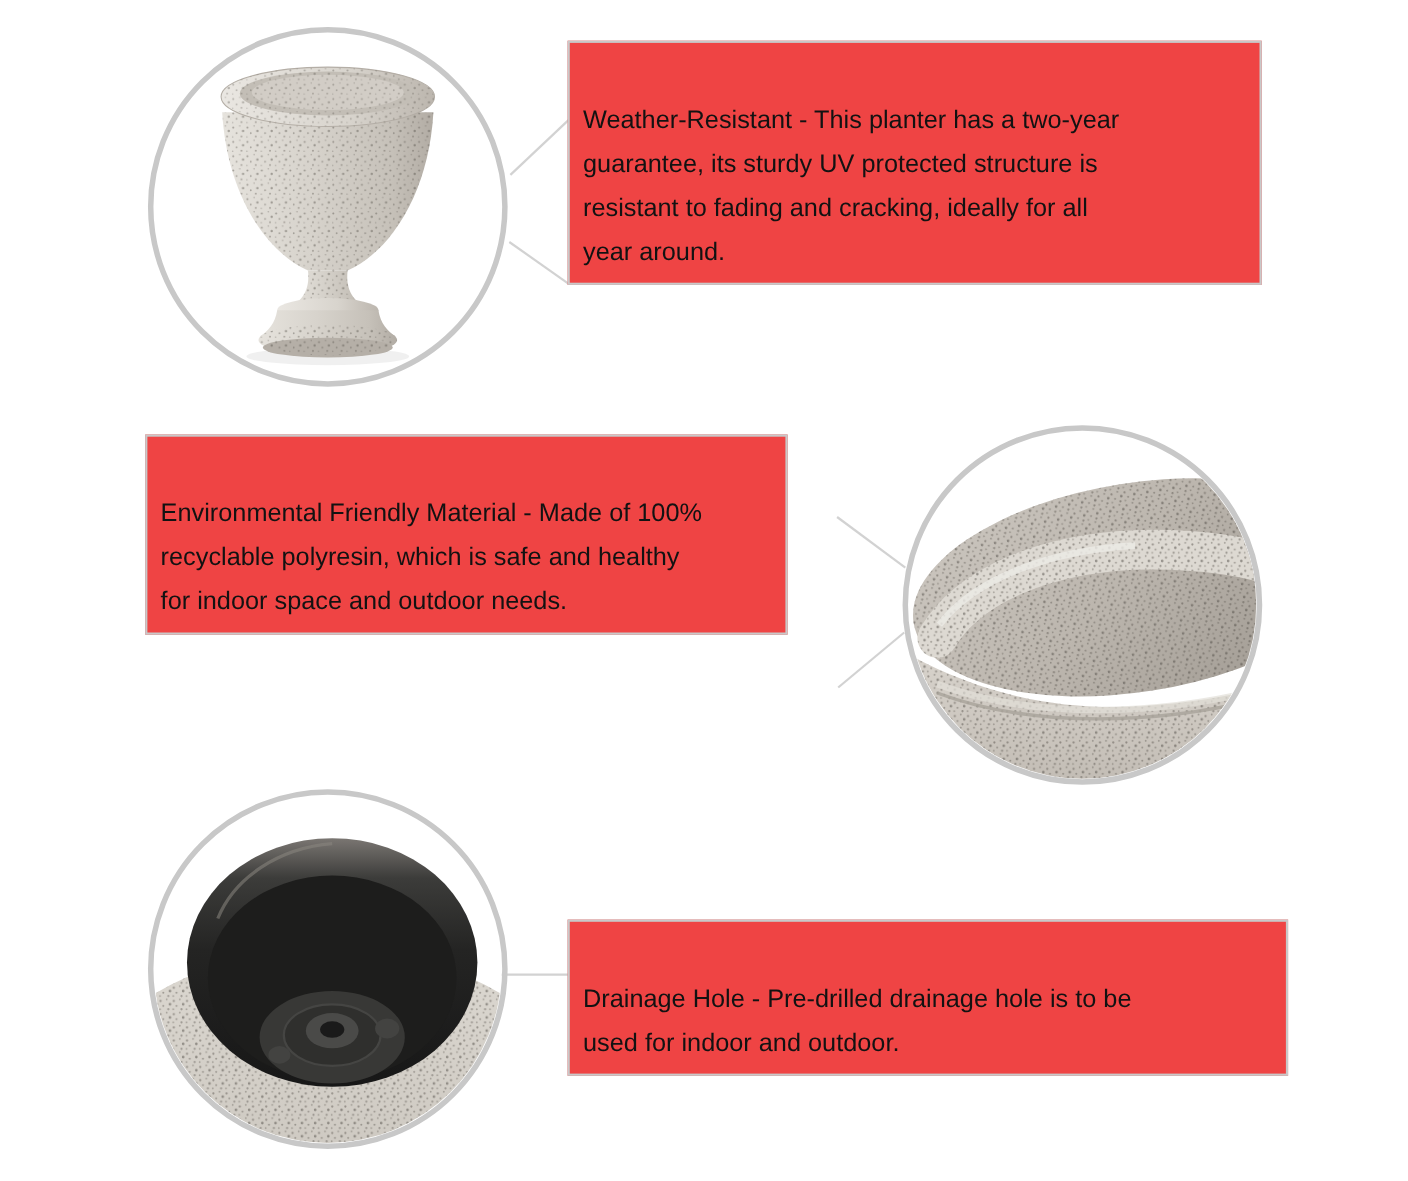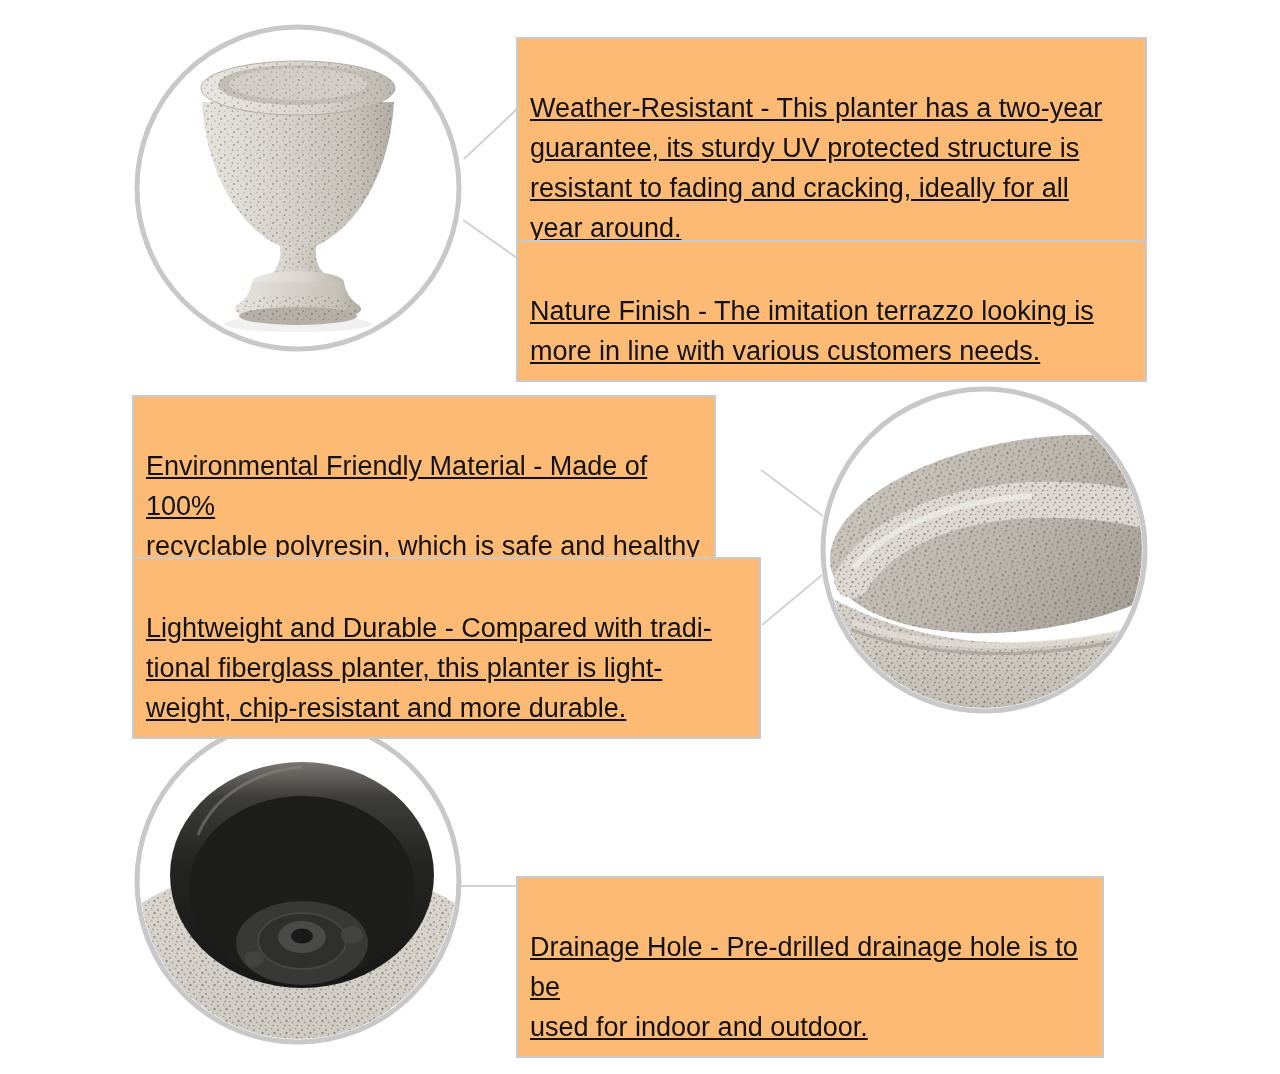--- a/index.html
+++ b/index.html
@@ -1,31 +1,31 @@
 <!DOCTYPE html>
 <html><head>
 <meta charset="utf-8">
 <style>
   html,body{margin:0;padding:0;background:#ffffff;}
   #stage{
     position:relative;width:1280px;height:1074px;background:#ffffff;
     font-family:"Liberation Sans", sans-serif;overflow:hidden;
   }
   .callout{
-    position:absolute;box-sizing:border-box;background:#fdba74;
+    position:absolute;box-sizing:border-box;background:#ef4444;
     border:2px solid #c9c9c9;padding:9px 12px;
-    font-size:27px;line-height:40px;color:#121212;
-    white-space:pre-line;letter-spacing:0;text-decoration:underline;
+    font-size:23px;line-height:40px;color:#121212;
+    white-space:pre-line;letter-spacing:0;
   }
   .callout-text{white-space:pre-line;}
   #callout-weather   {left:516px;top:37px; width:631px;min-height:183px;}
   #callout-finish    {left:516px;top:240px;width:631px;min-height:98px;}
   #callout-material  {left:132px;top:395px;width:584px;min-height:129px;}
   #callout-lightweight{left:132px;top:557px;width:629px;min-height:127px;}
-  #callout-drainage  {left:516px;top:876px;width:588px;min-height:94px;}
+  #callout-drainage  {left:516px;top:836px;width:655px;min-height:94px;}
   .fig{position:absolute;width:332px;height:332px;}
   #fig-urn{left:132px;top:22px;}
   #fig-rim{left:818px;top:384px;}
   #fig-drain{left:132px;top:715px;}
   #connectors{position:absolute;left:0;top:0;width:1280px;height:1074px;pointer-events:none;}
 </style>
 </head>
 <body>
 
 <div id="stage">
@@ -169,35 +169,26 @@
     <circle cx="166" cy="166" r="161" fill="none" stroke="#c8c8c8" stroke-width="5"></circle>
   </svg>
 
   <div class="callout" id="callout-weather">
     <span class="callout-text">Weather-Resistant - This planter has a two-year
 guarantee, its sturdy UV protected structure is
 resistant to fading and cracking, ideally for all
 year around.</span>
   </div>
 
-  <div class="callout" id="callout-finish">
-    <span class="callout-text">Nature Finish - The imitation terrazzo looking is
-more in line with various customers needs.</span>
-  </div>
 
   <div class="callout" id="callout-material">
     <span class="callout-text">Environmental Friendly Material - Made of 100%
 recyclable polyresin, which is safe and healthy
 for indoor space and outdoor needs.</span>
   </div>
 
-  <div class="callout" id="callout-lightweight">
-    <span class="callout-text">Lightweight and Durable - Compared with tradi-
-tional fiberglass planter, this planter is light-
-weight, chip-resistant and more durable.</span>
-  </div>
 
   <div class="callout" id="callout-drainage">
     <span class="callout-text">Drainage Hole - Pre-drilled drainage hole is to be
 used for indoor and outdoor.</span>
   </div>
 
 </div>
 
 </body></html>

